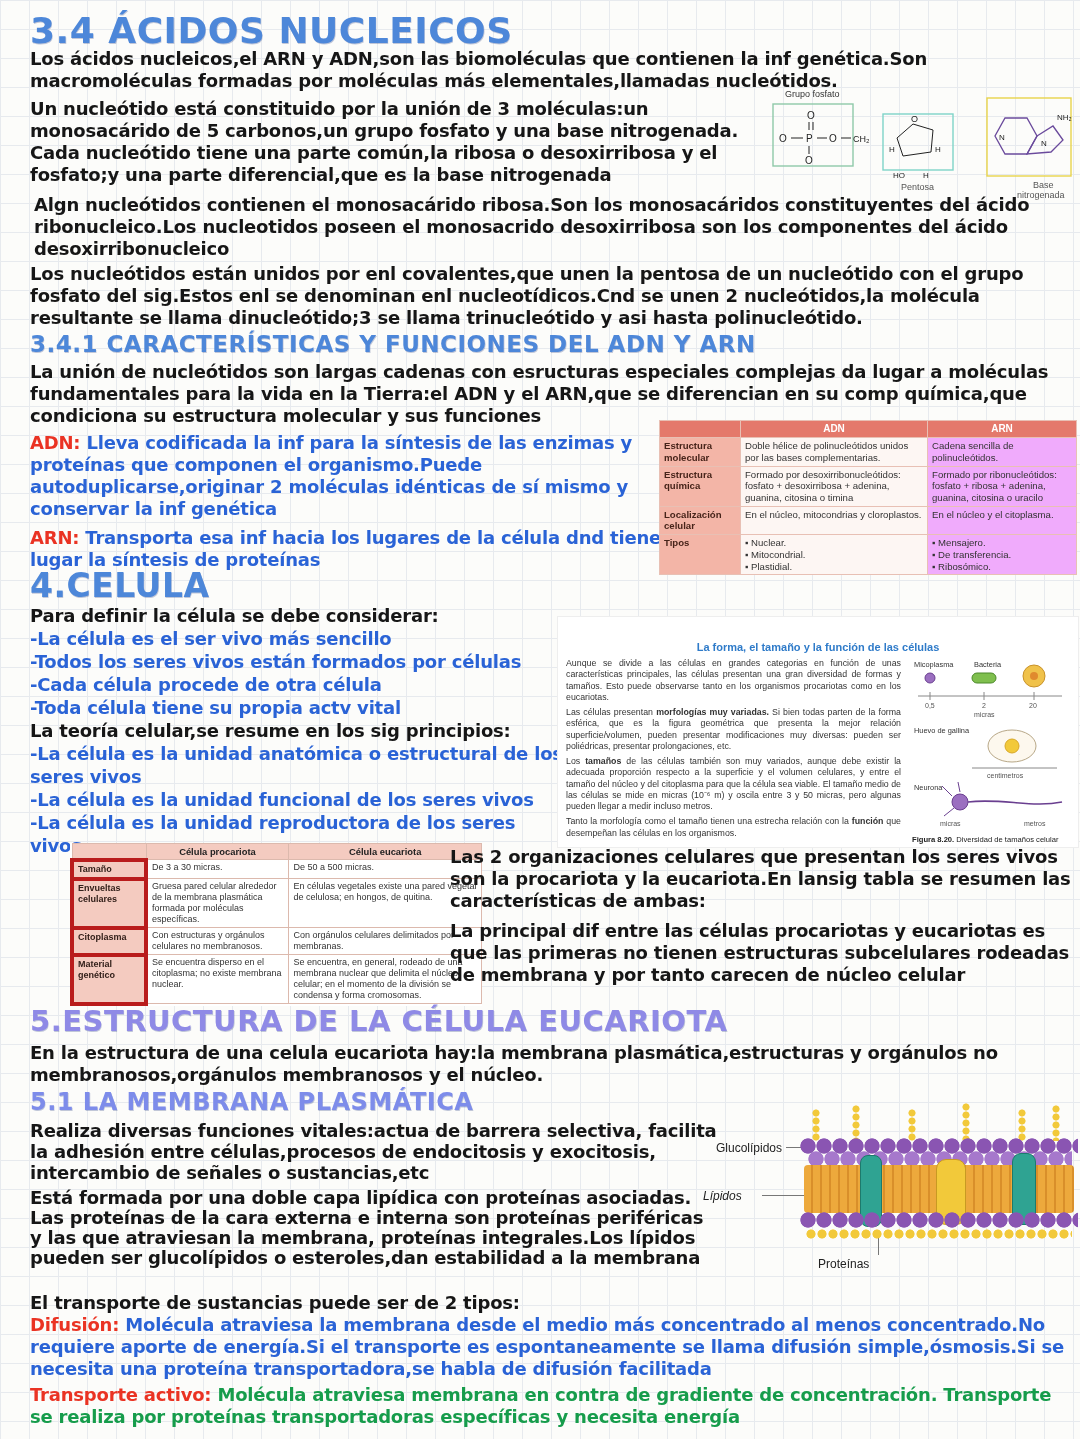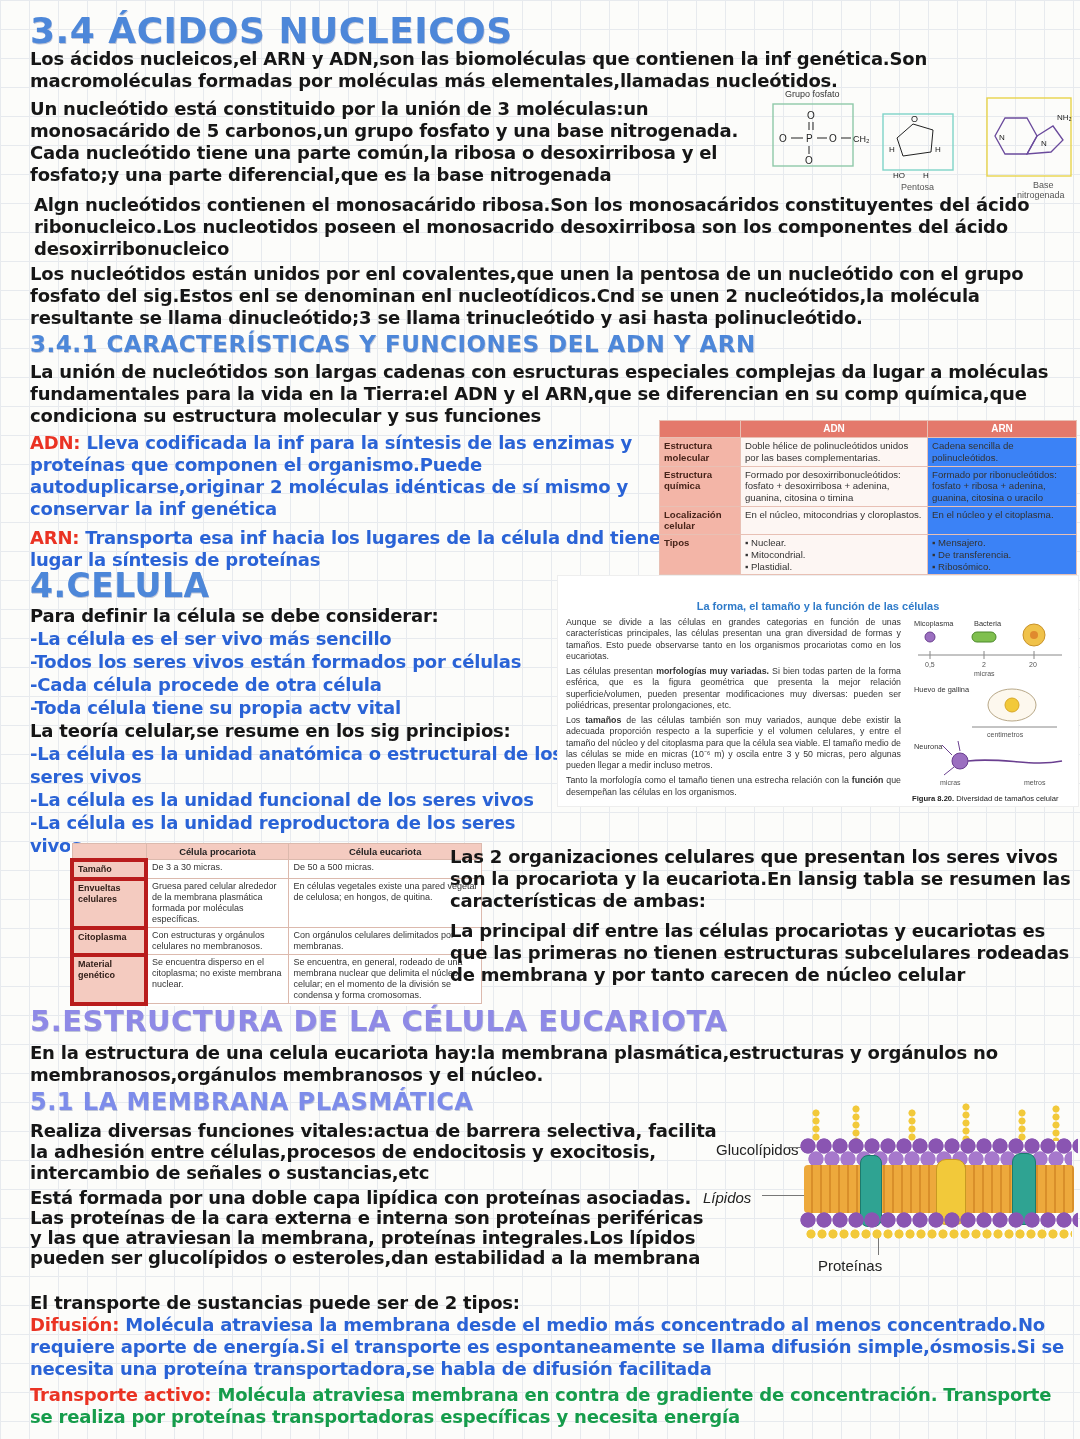--- a/index.html
+++ b/index.html
@@ -18,38 +18,38 @@
   .mk{font-weight:800;letter-spacing:0.5px;color:#4d87d9;text-shadow:0.6px 0.8px 0 rgba(40,60,130,.28);}
   .mk5{color:#8f8ae6;}
   .mk51{color:#7d8cea;}
   h1,h2{margin:0;padding:0;}
   
   table{border-collapse:collapse;font-family:"Liberation Sans",sans-serif;background:#fff;}
   .t1{width:418px;font-size:9.6px;line-height:1.22;}
   .t1 th{background:#e4796b;color:#fff;font-weight:bold;padding:2px 4px;border:1px solid #e8c0b4;font-size:10px;}
   .t1 td.lbl{background:#f3b5a7;font-weight:bold;color:#47241a;width:72px;padding:2px 4px;vertical-align:top;border:1px solid #e8c0b4;}
   .t1 td{border:1px solid #e8c0b4;padding:2px 4px;vertical-align:top;color:#333;background:#fdf6f3;}
-  .t1 td.c2{background:#3b82f6;}
+  .t1 td.c2{background:#f0abfc;}
   .t2{width:412px;font-size:9px;line-height:1.22;margin-left:40px;}
   .t2 th{background:#f4cbc0;color:#222;font-weight:bold;padding:2px 4px;border:1px solid #dcb9ad;font-size:9.4px;}
   .t2 td.lbl{background:#f4cbc0;font-weight:bold;color:#33201a;width:62px;padding:2px 4px;vertical-align:top;border:4px solid #b91c1c;}
   .t2 td{border:1px solid #dcb9ad;padding:2px 4px;vertical-align:top;color:#333;background:#fff;}
   .pre{white-space:pre-line;}
   
   .panel{background:#fff;padding:23px 8px;box-sizing:border-box;font-family:"Liberation Sans",sans-serif;
-    font-size:8.8px;line-height:1.28;color:#333;box-shadow:0 0 0 1px #eee;}
+    font-size:8.8px;line-height:1.28;color:#333;box-shadow:0 0 0 1px #eee;margin-top:41px;}
   .panel-title{text-align:center;color:#2f7bc9;font-weight:bold;font-size:11px;margin-bottom:4px;}
   .panel-body{display:flex;gap:11px;}
   .panel-text{width:336px;text-align:justify;}
   .panel-text p{margin:0 0 4px 0;}
   .panel-figs{width:158px;position:relative;}
   .cap{font-size:7.6px;margin-top:2px;color:#222;}
   
   .membrane{width:378px;height:170px;}
-  .mem-label{position:absolute;font-family:"Liberation Sans",sans-serif;font-size:15px;color:#222;}
+  .mem-label{position:absolute;font-family:"Liberation Sans",sans-serif;font-size:12px;color:#222;}
   .mem-line{position:absolute;background:#777;}
   .chain{position:absolute;width:8px;background:radial-gradient(circle at 4px 4px,#f2c93a 3.2px,transparent 3.9px);background-size:8px 8px;}
   .bumps{position:absolute;background:radial-gradient(circle at 8px 9px,#8a55b2 7.3px,transparent 8px);background-size:16px 18px;}
   .bumps.light{background:radial-gradient(circle at 8px 8px,#a678cc 7.3px,transparent 8px);background-size:16px 16px;}
   .beads{position:absolute;background:radial-gradient(circle at 5px 5px,#f2c93a 4.2px,transparent 4.9px);background-size:11px 10px;}
   svg text{font-family:"Liberation Sans",sans-serif;}
 </style>
 </head>
 <body>
 

